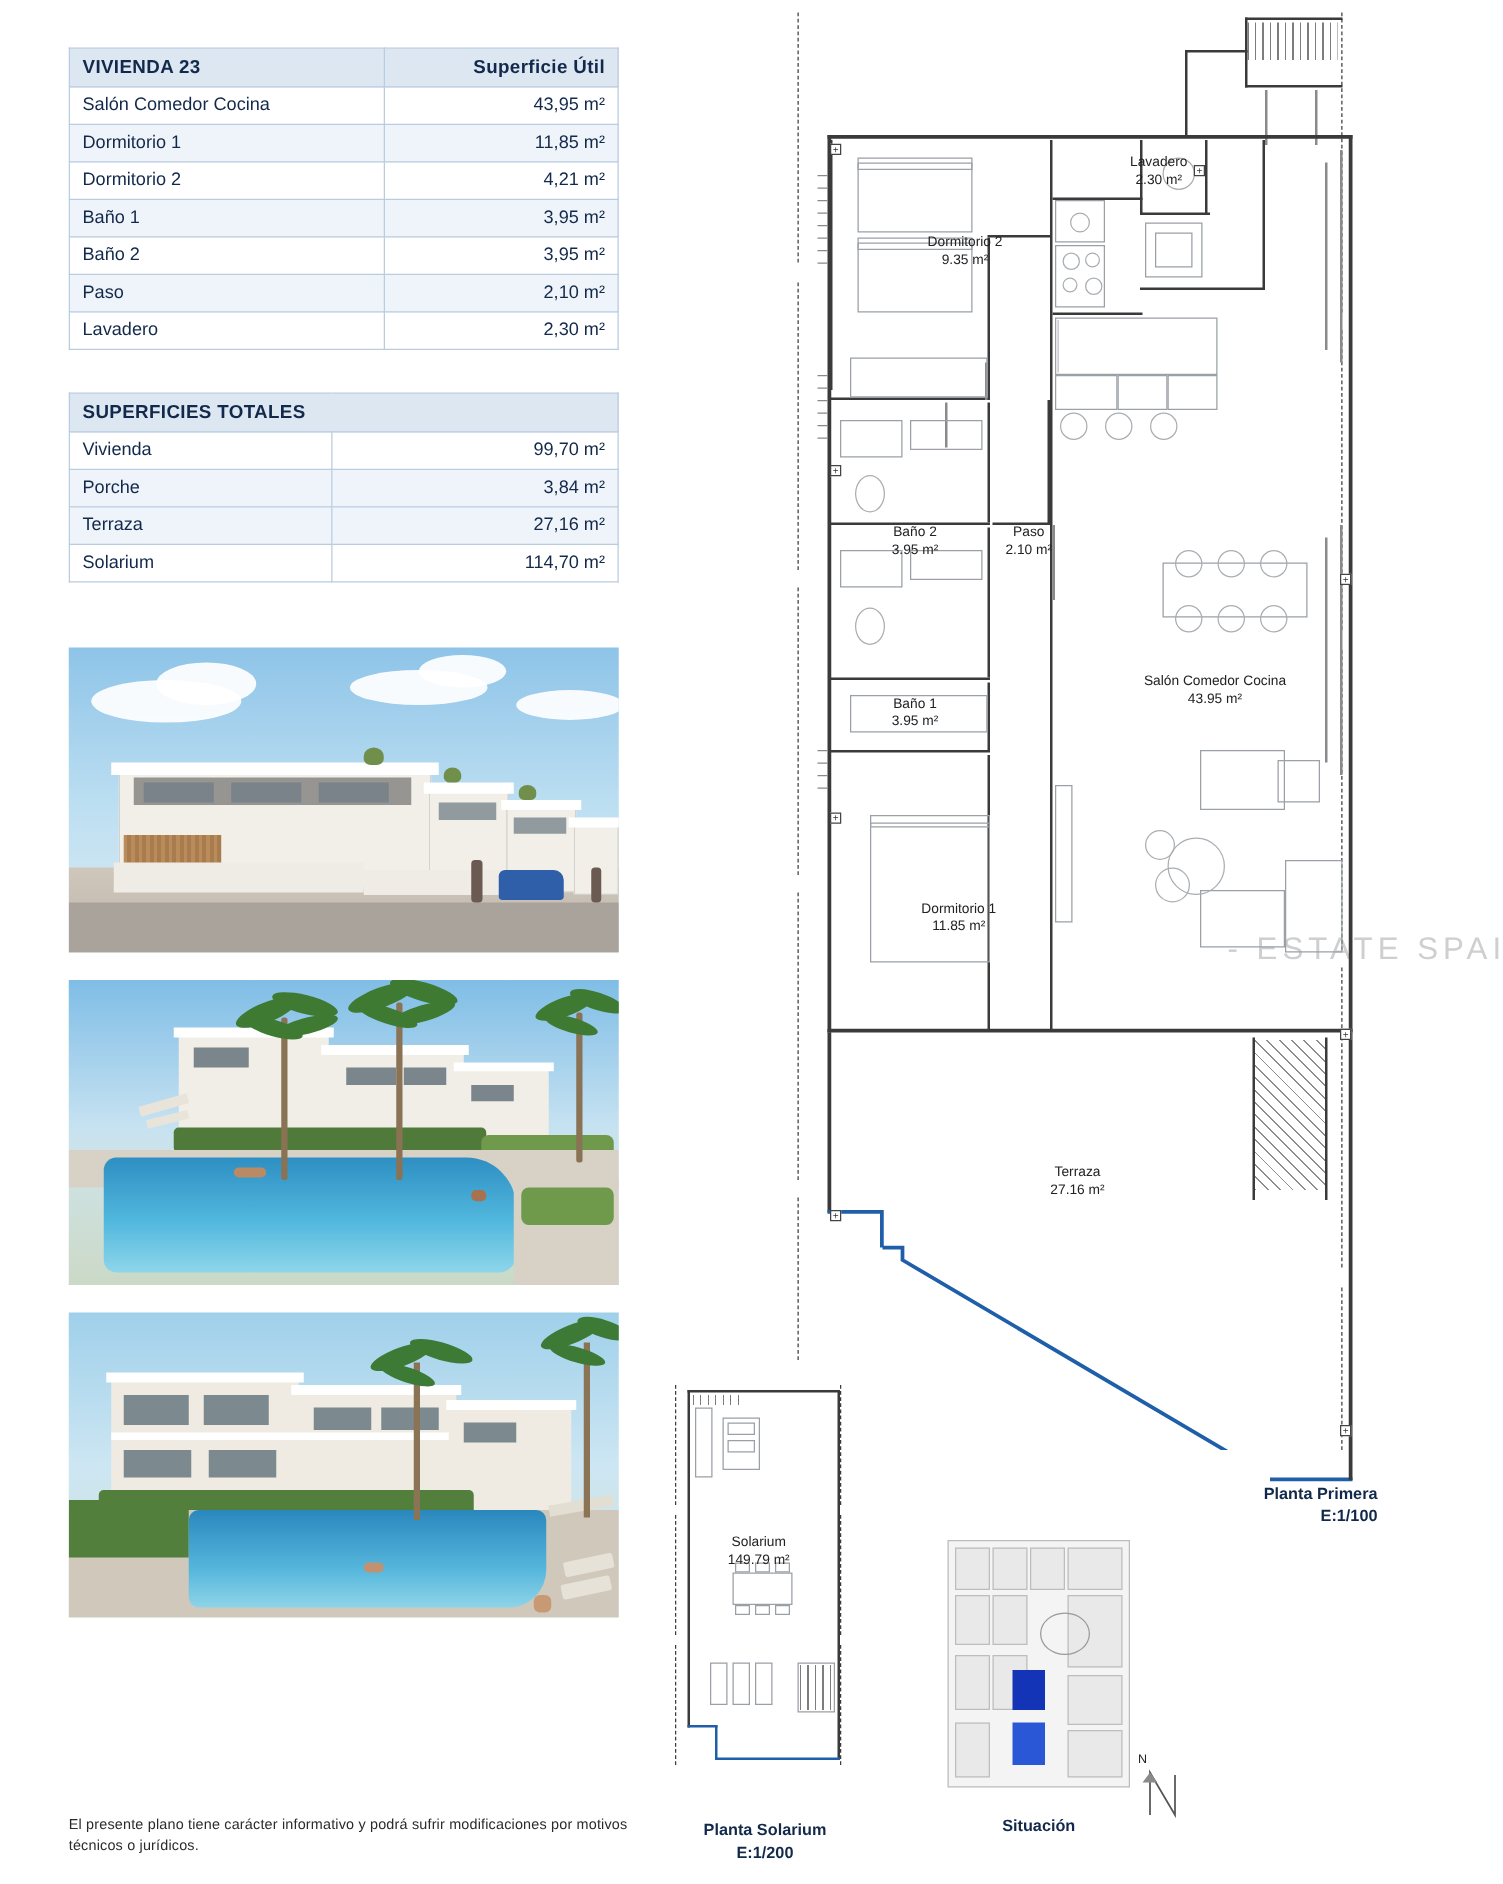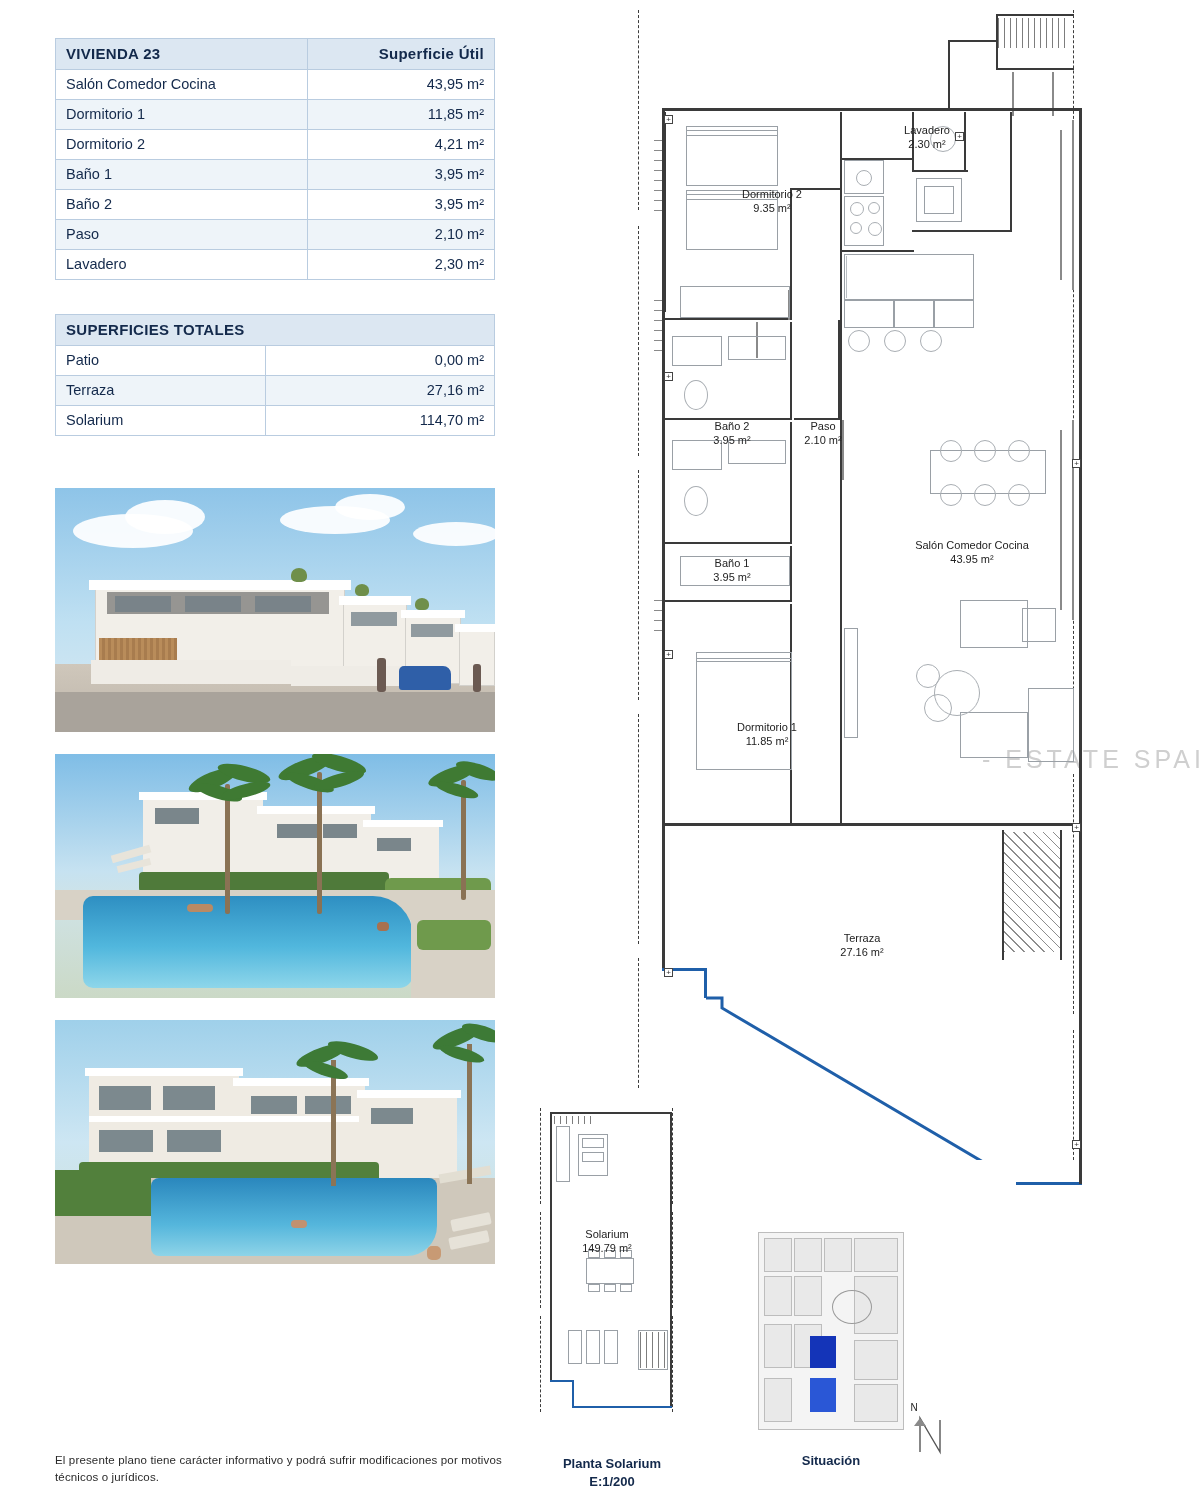--- a/index.html
+++ b/index.html
@@ -208,22 +208,26 @@
       </table>
 
     <div class="spacer"></div>
 
     <table class="sheet">
       <tbody>
           <tr class="head">
         <td colspan="2">SUPERFICIES TOTALES</td>
       </tr>
       <tr>
-        <td>Patio</td>
-        <td class="val">0,00 m²</td>
+        <td>Vivienda</td>
+        <td class="val">99,70 m²</td>
+      </tr>
+      <tr class="alt">
+        <td>Porche</td>
+        <td class="val">3,84 m²</td>
       </tr>
       <tr class="alt">
         <td>Terraza</td>
         <td class="val">27,16 m²</td>
       </tr>
       <tr>
         <td>Solarium</td>
         <td class="val">114,70 m²</td>
       </tr>
     </tbody>
@@ -541,20 +545,24 @@
     </div>
     <div class="lbl" style="left:350px; top:539px; width:220px;">
       <span>Salón Comedor Cocina</span><br>
       <span>43.95 m²</span>
     </div>
     <div class="lbl" style="left:290px; top:932px; width:120px;">
       <span>Terraza</span><br>
       <span>27.16 m²</span>
     </div>
 
+    <div class="cap" style="left:380px; top:1186px; width:210px;">
+      <span>Planta Primera</span><br>
+      <span>E:1/100</span>
+    </div>
 
     <div style="position:absolute; left:14px; top:1108px; width:170px; height:336px;">
       <div class="dash-v" style="left:14px; top:0px; height:96px;"></div>
       <div class="dash-v" style="left:14px; top:104px; height:96px;"></div>
       <div class="dash-v" style="left:14px; top:208px; height:96px;"></div>
       <div class="dash-v" style="left:146px; top:0px; height:96px;"></div>
       <div class="dash-v" style="left:146px; top:104px; height:96px;"></div>
       <div class="dash-v" style="left:146px; top:208px; height:96px;"></div>
       <div class="w" style="left:24px; top:4px; width:122px; height:2px;"></div>
       <div class="w" style="left:24px; top:4px; width:2px; height:270px;"></div>

